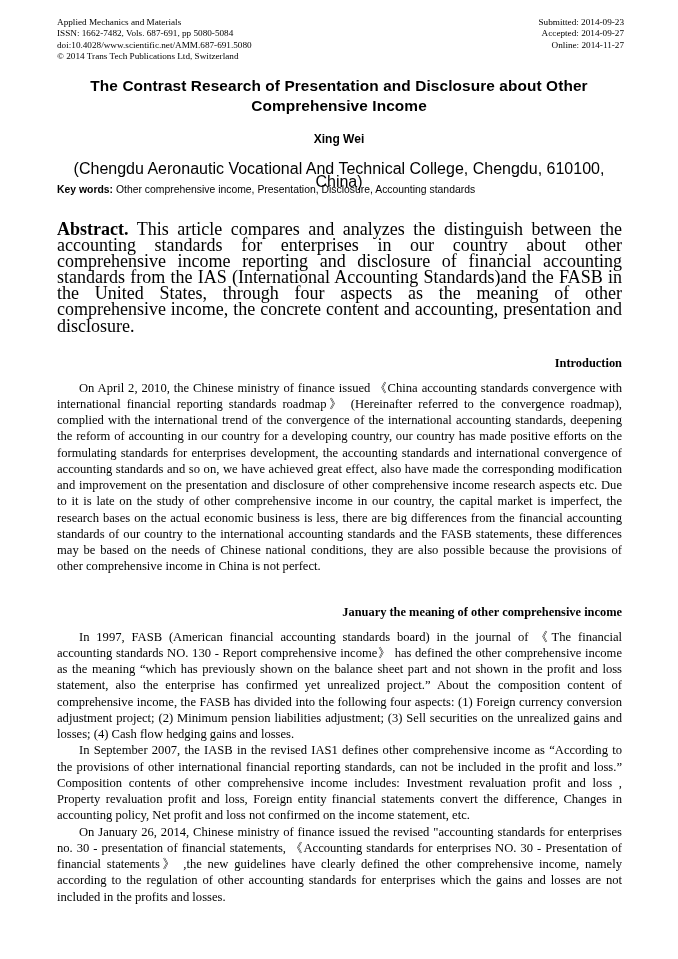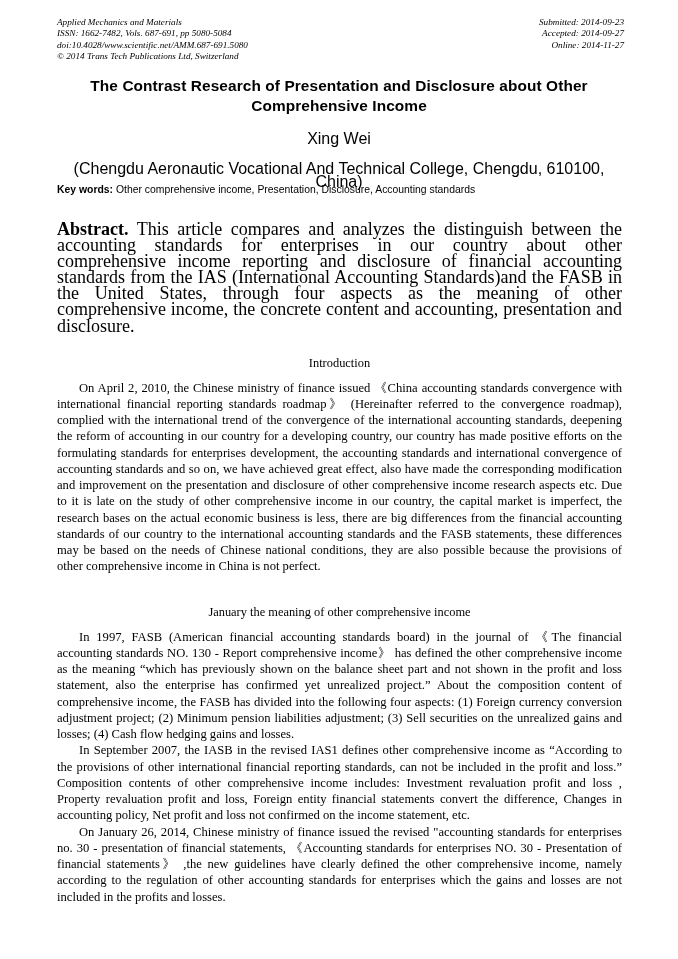--- a/index.html
+++ b/index.html
@@ -27,21 +27,20 @@
 
   
   .masthead {
     position: absolute;
     top: 17px;
     left: 57px;
     right: 54px;
     display: flex;
     justify-content: space-between;
     align-items: flex-start;
-    font-style: italic;
     font-size: 9.2px;
     line-height: 11.3px;
   }
   .masthead-left { text-align: left; }
   .masthead-right { text-align: right; white-space: nowrap; }
   .masthead-line { display: block; white-space: nowrap; }
 
   
   .title-block {
     position: absolute;
@@ -53,24 +52,24 @@
   .paper-title {
     font-family: "Liberation Sans", "DejaVu Sans", sans-serif;
     font-weight: bold;
     font-size: 15.4px;
     line-height: 19.5px;
     letter-spacing: 0.1px;
     margin: 0;
   }
   .author {
     font-family: "Liberation Sans", "DejaVu Sans", sans-serif;
-    font-size: 16px;
+    font-size: 12px;
     line-height: 16px;
     margin: 16px 0 0 0;
-    font-weight: normal;
+    font-weight: bold;
   }
   .affiliation {
     font-family: "Liberation Sans", "DejaVu Sans", sans-serif;
     font-size: 16px;
     line-height: 13px;
     margin: 15px 0 0 0;
     font-weight: normal;
   }
 
   
@@ -96,24 +95,24 @@
     font-size: 18px;
     line-height: 16.1px;
     text-align: justify;
     text-justify: inter-word;
     margin: 0 0 22px 0;
   }
   .abstract .abs-label { font-weight: bold; }
 
   .section-heading {
     font-size: 12.4px;
-    font-weight: normal;
+    font-weight: bold;
     line-height: 15px;
     margin: 0 0 9px 0;
-    text-align: center;
+    text-align: right;
   }
 
   .body-para {
     font-size: 12.6px;
     line-height: 16.25px;
     text-align: justify;
     text-justify: inter-word;
     margin: 0;
     text-indent: 22px;
   }

